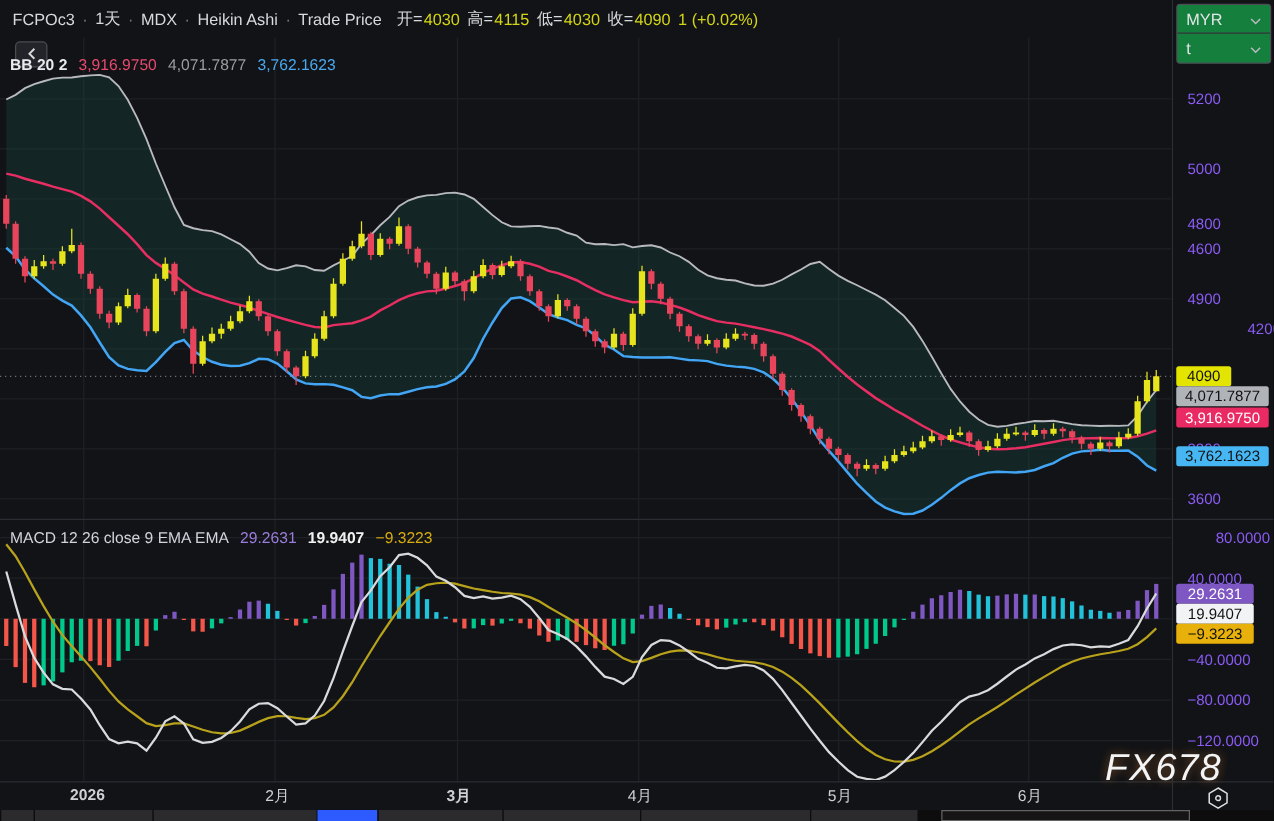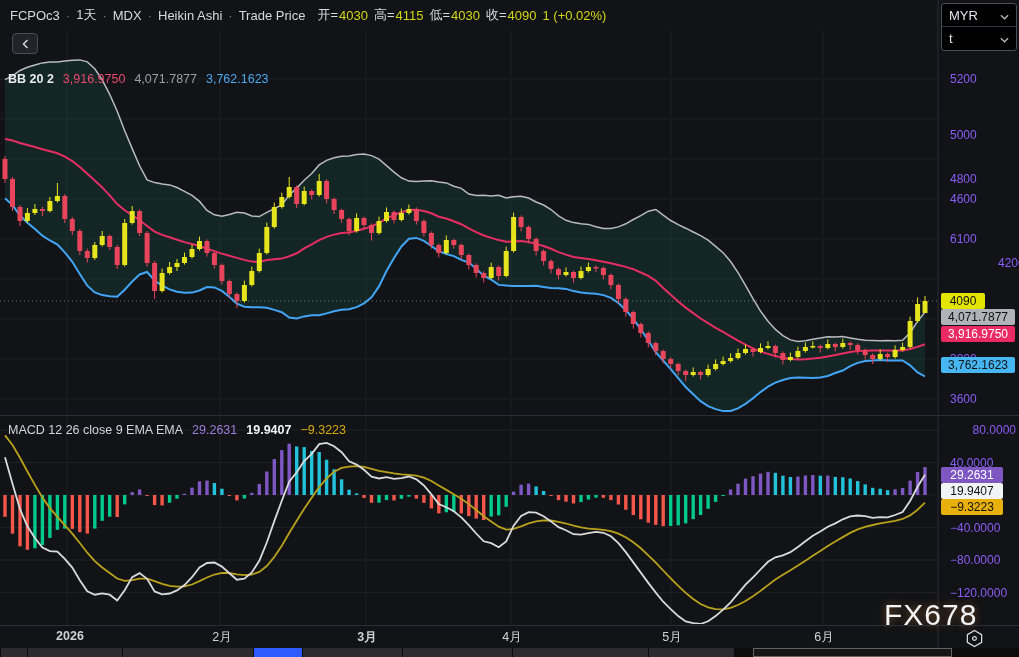--- a/index.html
+++ b/index.html
@@ -6,38 +6,38 @@
   .root{position:relative;width:1019px;height:657px;background:#121316;overflow:hidden;
         font-family:"Liberation Sans",sans-serif;color:#d6d9dd;}
   .hdr{position:absolute;left:10px;top:6px;height:18px;font-size:13px;white-space:nowrap;
        display:flex;align-items:center;gap:6px;}
   .hdr .dot{color:#7a7d82;}
   .hdr .lbl{color:#d6d9dd;}
   .hdr .val{color:#d3d516;}
   .backbtn{position:absolute;left:12px;top:33px;width:24px;height:19px;background:#232429;
            border:1px solid #4a4c52;border-radius:4px;display:flex;align-items:center;
            justify-content:center;cursor:pointer;}
-  .bbrow{position:absolute;left:8px;top:72px;font-size:12.5px;display:flex;gap:9px;align-items:center;text-align:right;}
+  .bbrow{position:absolute;left:8px;top:45px;font-size:12.5px;display:flex;gap:9px;align-items:center;text-align:right;}
   .bbrow .t{color:#e8eaed;font-weight:700;}
   .bb-basis{color:#e84a6f;} .bb-upper{color:#9b9ea3;} .bb-lower{color:#4aa8f0;}
   .macdrow{position:absolute;left:8px;top:423px;font-size:12.5px;display:flex;gap:9px;align-items:center;}
   .macdrow .t{color:#d1d4dc;}
   .m-hist{color:#9b7ddb;} .m-macd{color:#f2f2f2;font-weight:700;} .m-sig{color:#d8ab0d;}
   .scale-tick{position:absolute;left:950px;width:66px;height:14px;font-size:12px;color:#8b5cf6;
               line-height:14px;}
   .badge{position:absolute;left:941px;height:16px;border-radius:2px;font-size:12px;
          line-height:16px;text-align:center;font-weight:400;}
   .month{position:absolute;top:629px;width:60px;text-align:center;font-size:12.5px;color:#cfd1d4;}
   .curbox{position:absolute;left:941px;top:3px;width:74px;height:46px;border:1px solid #4b4e55;
-          border-radius:3px;background:#000000;}
+          border-radius:3px;background:#15803d;}
   .currow{height:22px;display:flex;align-items:center;justify-content:space-between;
           padding:0 7px;font-size:13px;color:#e3e5e8;cursor:pointer;}
   .currow + .currow{border-top:1px solid #33353a;}
   .wm{position:absolute;left:884px;top:598px;font-size:30px;letter-spacing:1px;color:#f3f4f6;
-      text-shadow:0 0 8px rgba(255,150,60,0.45);}
+      text-shadow:0 0 8px rgba(255,150,60,0.45);font-style:italic;}
   .wm-ico{position:absolute;left:965px;top:629px;}
   .strip{position:absolute;left:0;top:648px;width:1019px;height:9px;background:#0d0d0e;}
   .seg{position:absolute;top:0;height:9px;background:#2b2b2d;border-left:1px solid #0c0c0c;}
   .seg.active{background:#2e5bff;}
   .rbox{position:absolute;top:0;height:7px;background:#151515;border:1px solid #636363;}
 </style>
 </head>
 <body>
 
 <div class="root">
@@ -523,21 +523,21 @@
     <span class="m-hist">29.2631</span>
     <span class="m-macd">19.9407</span>
     <span class="m-sig">−9.3223</span>
   </div>
 
   <div id="price-scale">
       <div class="scale-tick" style="top: 72px;">5200</div>
       <div class="scale-tick" style="top: 128px;">5000</div>
       <div class="scale-tick" style="top: 152px; margin-top: 20px;">4800</div>
       <div class="scale-tick" style="top: 192px;">4600</div>
-      <div class="scale-tick" style="top: 232px;">6100</div>
+      <div class="scale-tick" style="top: 232px;">4900</div>
       <div class="scale-tick" style="top: 256px; margin-left: 48px;">4200</div>
       <div class="scale-tick" style="top: 352px;">3800</div>
       <div class="scale-tick" style="top: 392px;">3600</div>
       <div class="badge" style="top: 293px; width: 44px; background: rgb(227, 228, 0); color: rgb(17, 17, 17);">4090</div>
       <div class="badge" style="top: 309px; width: 74px; background: rgb(176, 179, 184); color: rgb(17, 17, 17);">4,071.7877</div>
       <div class="badge" style="top: 326px; width: 74px; background: rgb(233, 42, 99); color: rgb(255, 255, 255);">3,916.9750</div>
       <div class="badge" style="top: 357px; width: 74px; background: rgb(71, 183, 243); color: rgb(17, 17, 17);">3,762.1623</div>
     </div>
   <div id="macd-scale">
       <div class="scale-tick" style="top: 423px; text-align: right;">80.0000</div>

